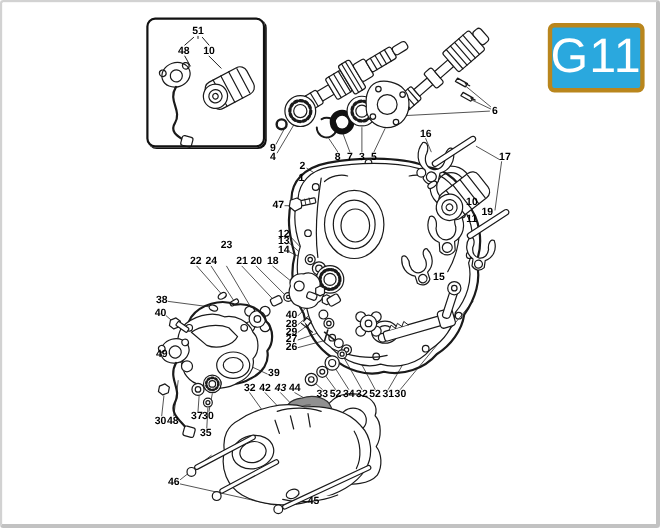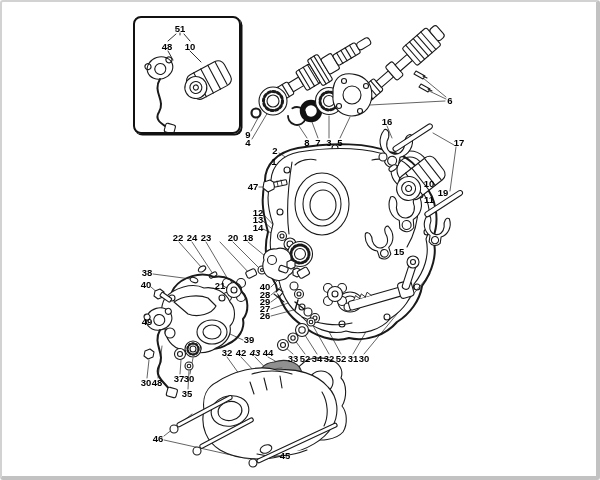--- a/index.html
+++ b/index.html
@@ -364,22 +364,22 @@
       <span class="plabel" style="left: 251px; top: 185px;">47</span>
       <span class="plabel" style="left: 427px; top: 182px;">10</span>
       <span class="plabel" style="left: 441px; top: 191px;">19</span>
       <span class="plabel" style="left: 427px; top: 198px;">11</span>
       <span class="plabel" style="left: 397px; top: 250px;">15</span>
       <span class="plabel" style="left: 256px; top: 211px;">12</span>
       <span class="plabel" style="left: 256px; top: 218px;">13</span>
       <span class="plabel" style="left: 256px; top: 226px;">14</span>
       <span class="plabel" style="left: 176px; top: 236px;">22</span>
       <span class="plabel" style="left: 190px; top: 236px;">24</span>
-      <span class="plabel" style="left: 204px; top: 236px;">23</span>
-      <span class="plabel" style="left: 218px; top: 236px; margin-top: 48px;">21</span>
+      <span class="plabel" style="left: 204px; top: 221px;">23</span>
+      <span class="plabel" style="left: 218px; top: 236px;">21</span>
       <span class="plabel" style="left: 231px; top: 236px;">20</span>
       <span class="plabel" style="left: 246px; top: 236px; text-align: right;">18</span>
       <span class="plabel" style="left: 263px; top: 285px;">40</span>
       <span class="plabel" style="left: 263px; top: 293px;">28</span>
       <span class="plabel" style="left: 263px; top: 300px;">29</span>
       <span class="plabel" style="left: 263px; top: 307px;">27</span>
       <span class="plabel" style="left: 263px; top: 314px;">26</span>
       <span class="plabel" style="left: 145px; top: 271px;">38</span>
       <span class="plabel" style="left: 144px; top: 283px;">40</span>
       <span class="plabel" style="left: 145px; top: 320px; text-align: center;">49</span>
@@ -397,14 +397,17 @@
       <span class="plabel" style="left: 303px; top: 357px;">52</span>
       <span class="plabel" style="left: 315px; top: 357px;">34</span>
       <span class="plabel" style="left: 327px; top: 357px;">32</span>
       <span class="plabel" style="left: 339px; top: 357px;">52</span>
       <span class="plabel" style="left: 351px; top: 357px;">31</span>
       <span class="plabel" style="left: 362px; top: 357px;">30</span>
       <span class="plabel" style="left: 156px; top: 437px;">46</span>
       <span class="plabel" style="left: 283px; top: 454px;">45</span>
     </div>
 
+  <div class="badge">
+    <span>G11</span>
+  </div>
 
 </div>
 
 </body></html>

